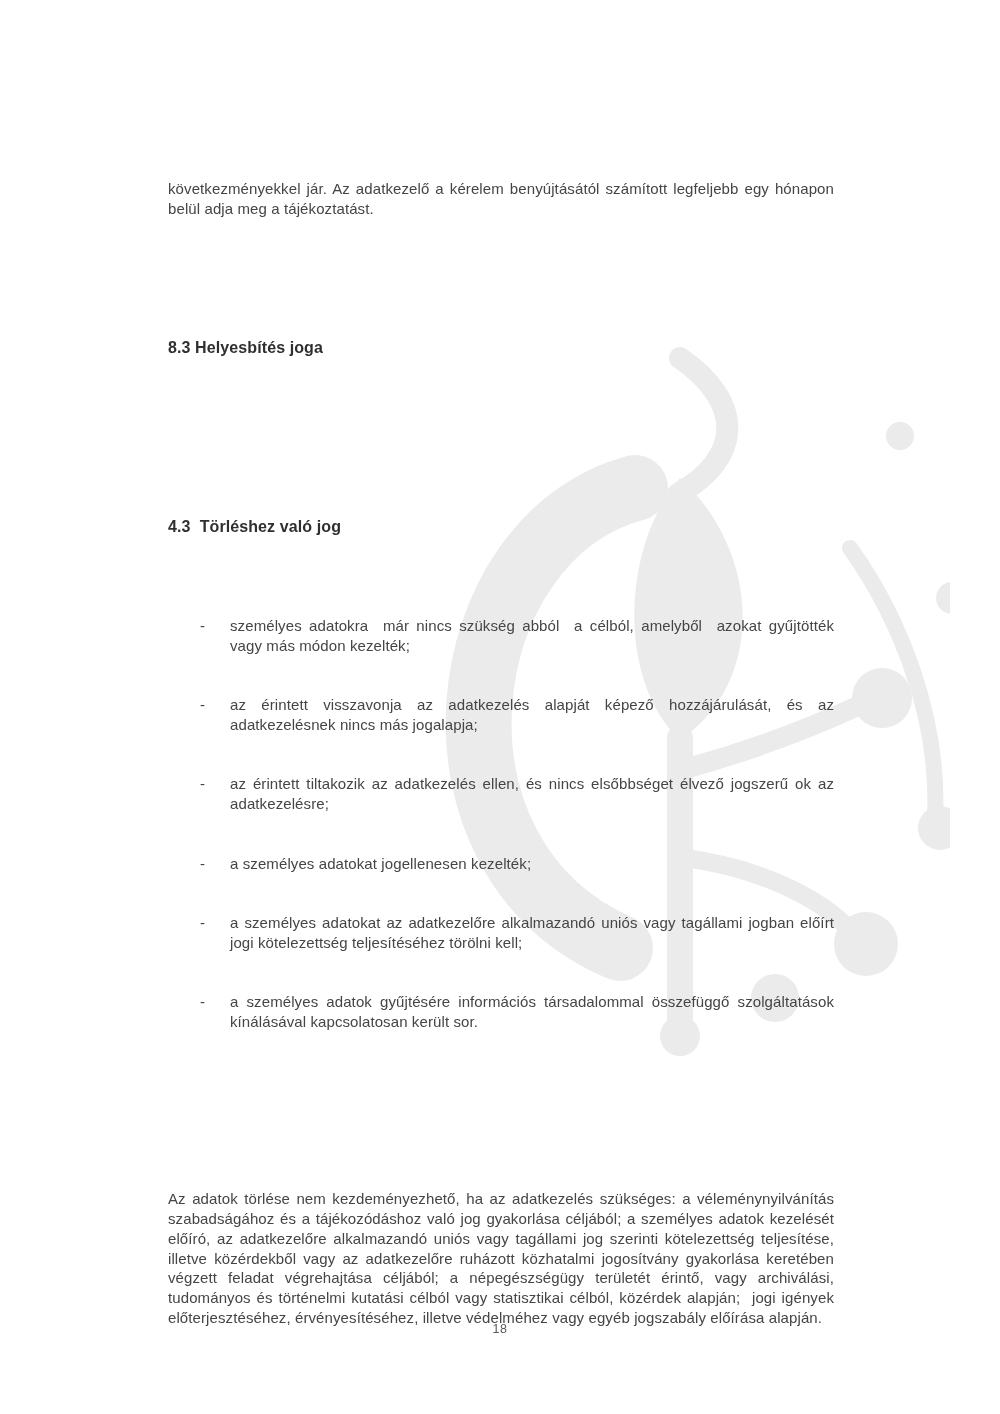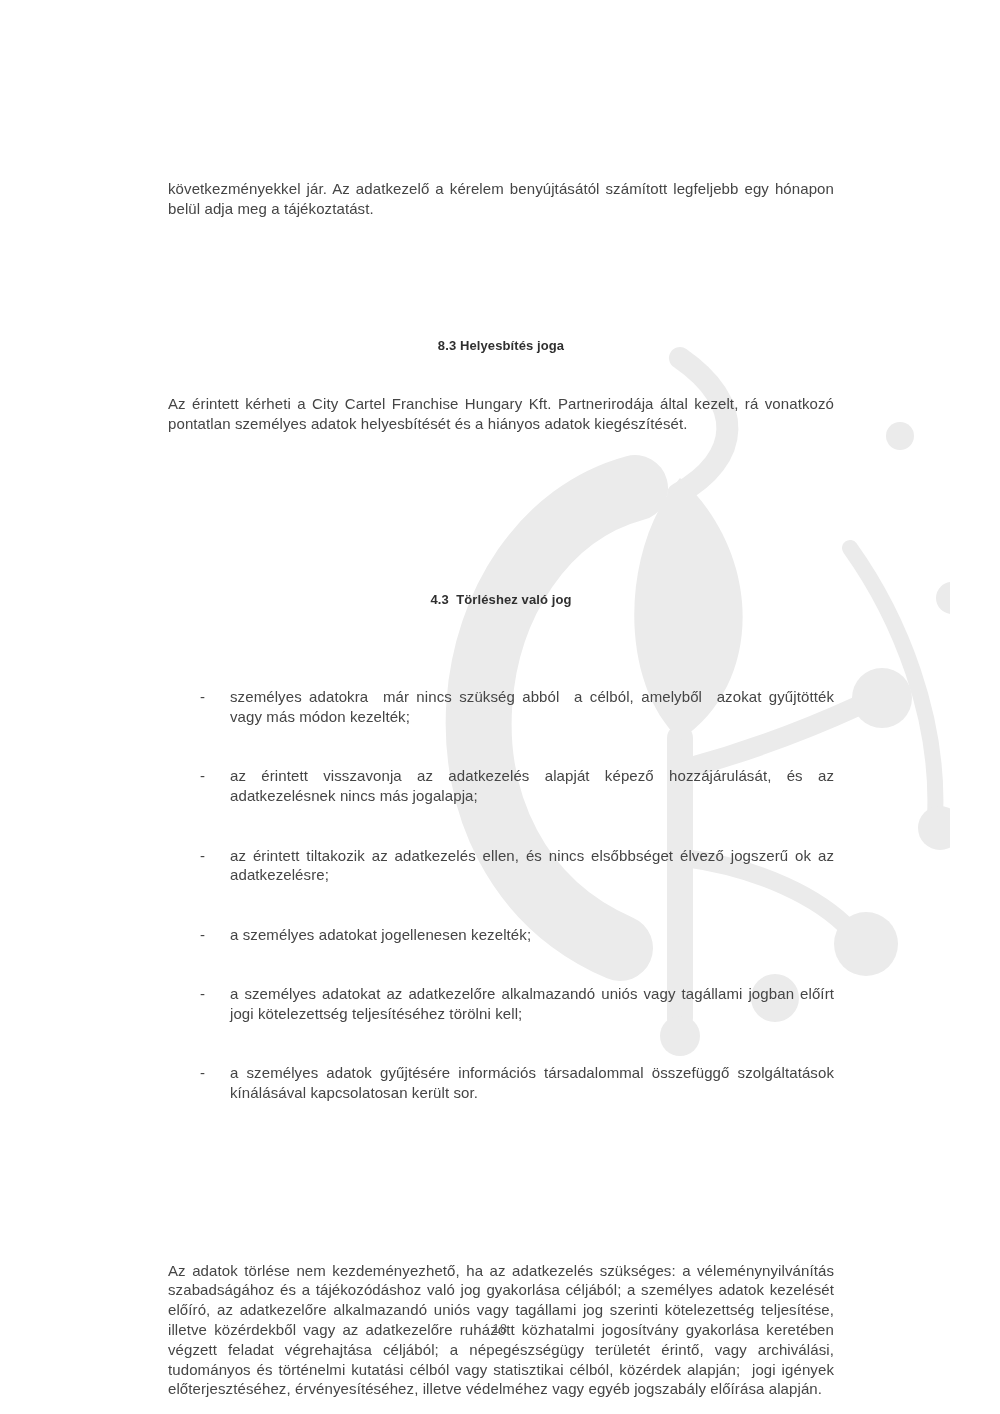--- a/index.html
+++ b/index.html
@@ -31,22 +31,22 @@
     line-height: 1.32;
     text-align: justify;
     letter-spacing: 0.1px;
     white-space: pre-wrap;
   }
   .para { margin-bottom: 19px; }
   .section { margin-bottom: 19px; }
   .heading {
     font-weight: 700;
     color: #2f2f2f;
-    font-size: 13px;
-    text-align: center;
+    font-size: 16px;
+    text-align: left;
   }
   .body-text { }
   .bullets { margin-top: 0; }
   .bullet {
     display: flex;
     align-items: flex-start;
   }
   .bullet-marker {
     flex: 0 0 30px;
     margin-left: 32px;
@@ -96,21 +96,20 @@
       <circle cx="300" cy="738" r="20"></circle>
     </g>
   </svg>
 
   <div class="content">
 
     <p class="para">következményekkel jár. Az adatkezelő a kérelem benyújtásától számított legfeljebb egy hónapon belül adja meg a tájékoztatást.</p>
 
     <div class="section">
       <div class="heading">8.3 Helyesbítés joga</div>
-      <div class="body-text">Az érintett kérheti a City Cartel Franchise Hungary Kft. Partnerirodája által kezelt, rá vonatkozó pontatlan személyes adatok helyesbítését és a hiányos adatok kiegészítését.</div>
     </div>
 
     <div class="section">
       <div class="heading">4.3  Törléshez való jog</div>
       <div class="bullets">
         <div class="bullet">
           <span class="bullet-marker">-</span>
           <span class="bullet-text">személyes adatokra  már nincs szükség abból  a célból, amelyből  azokat gyűjtötték  vagy más módon kezelték;</span>
         </div>
         <div class="bullet">

